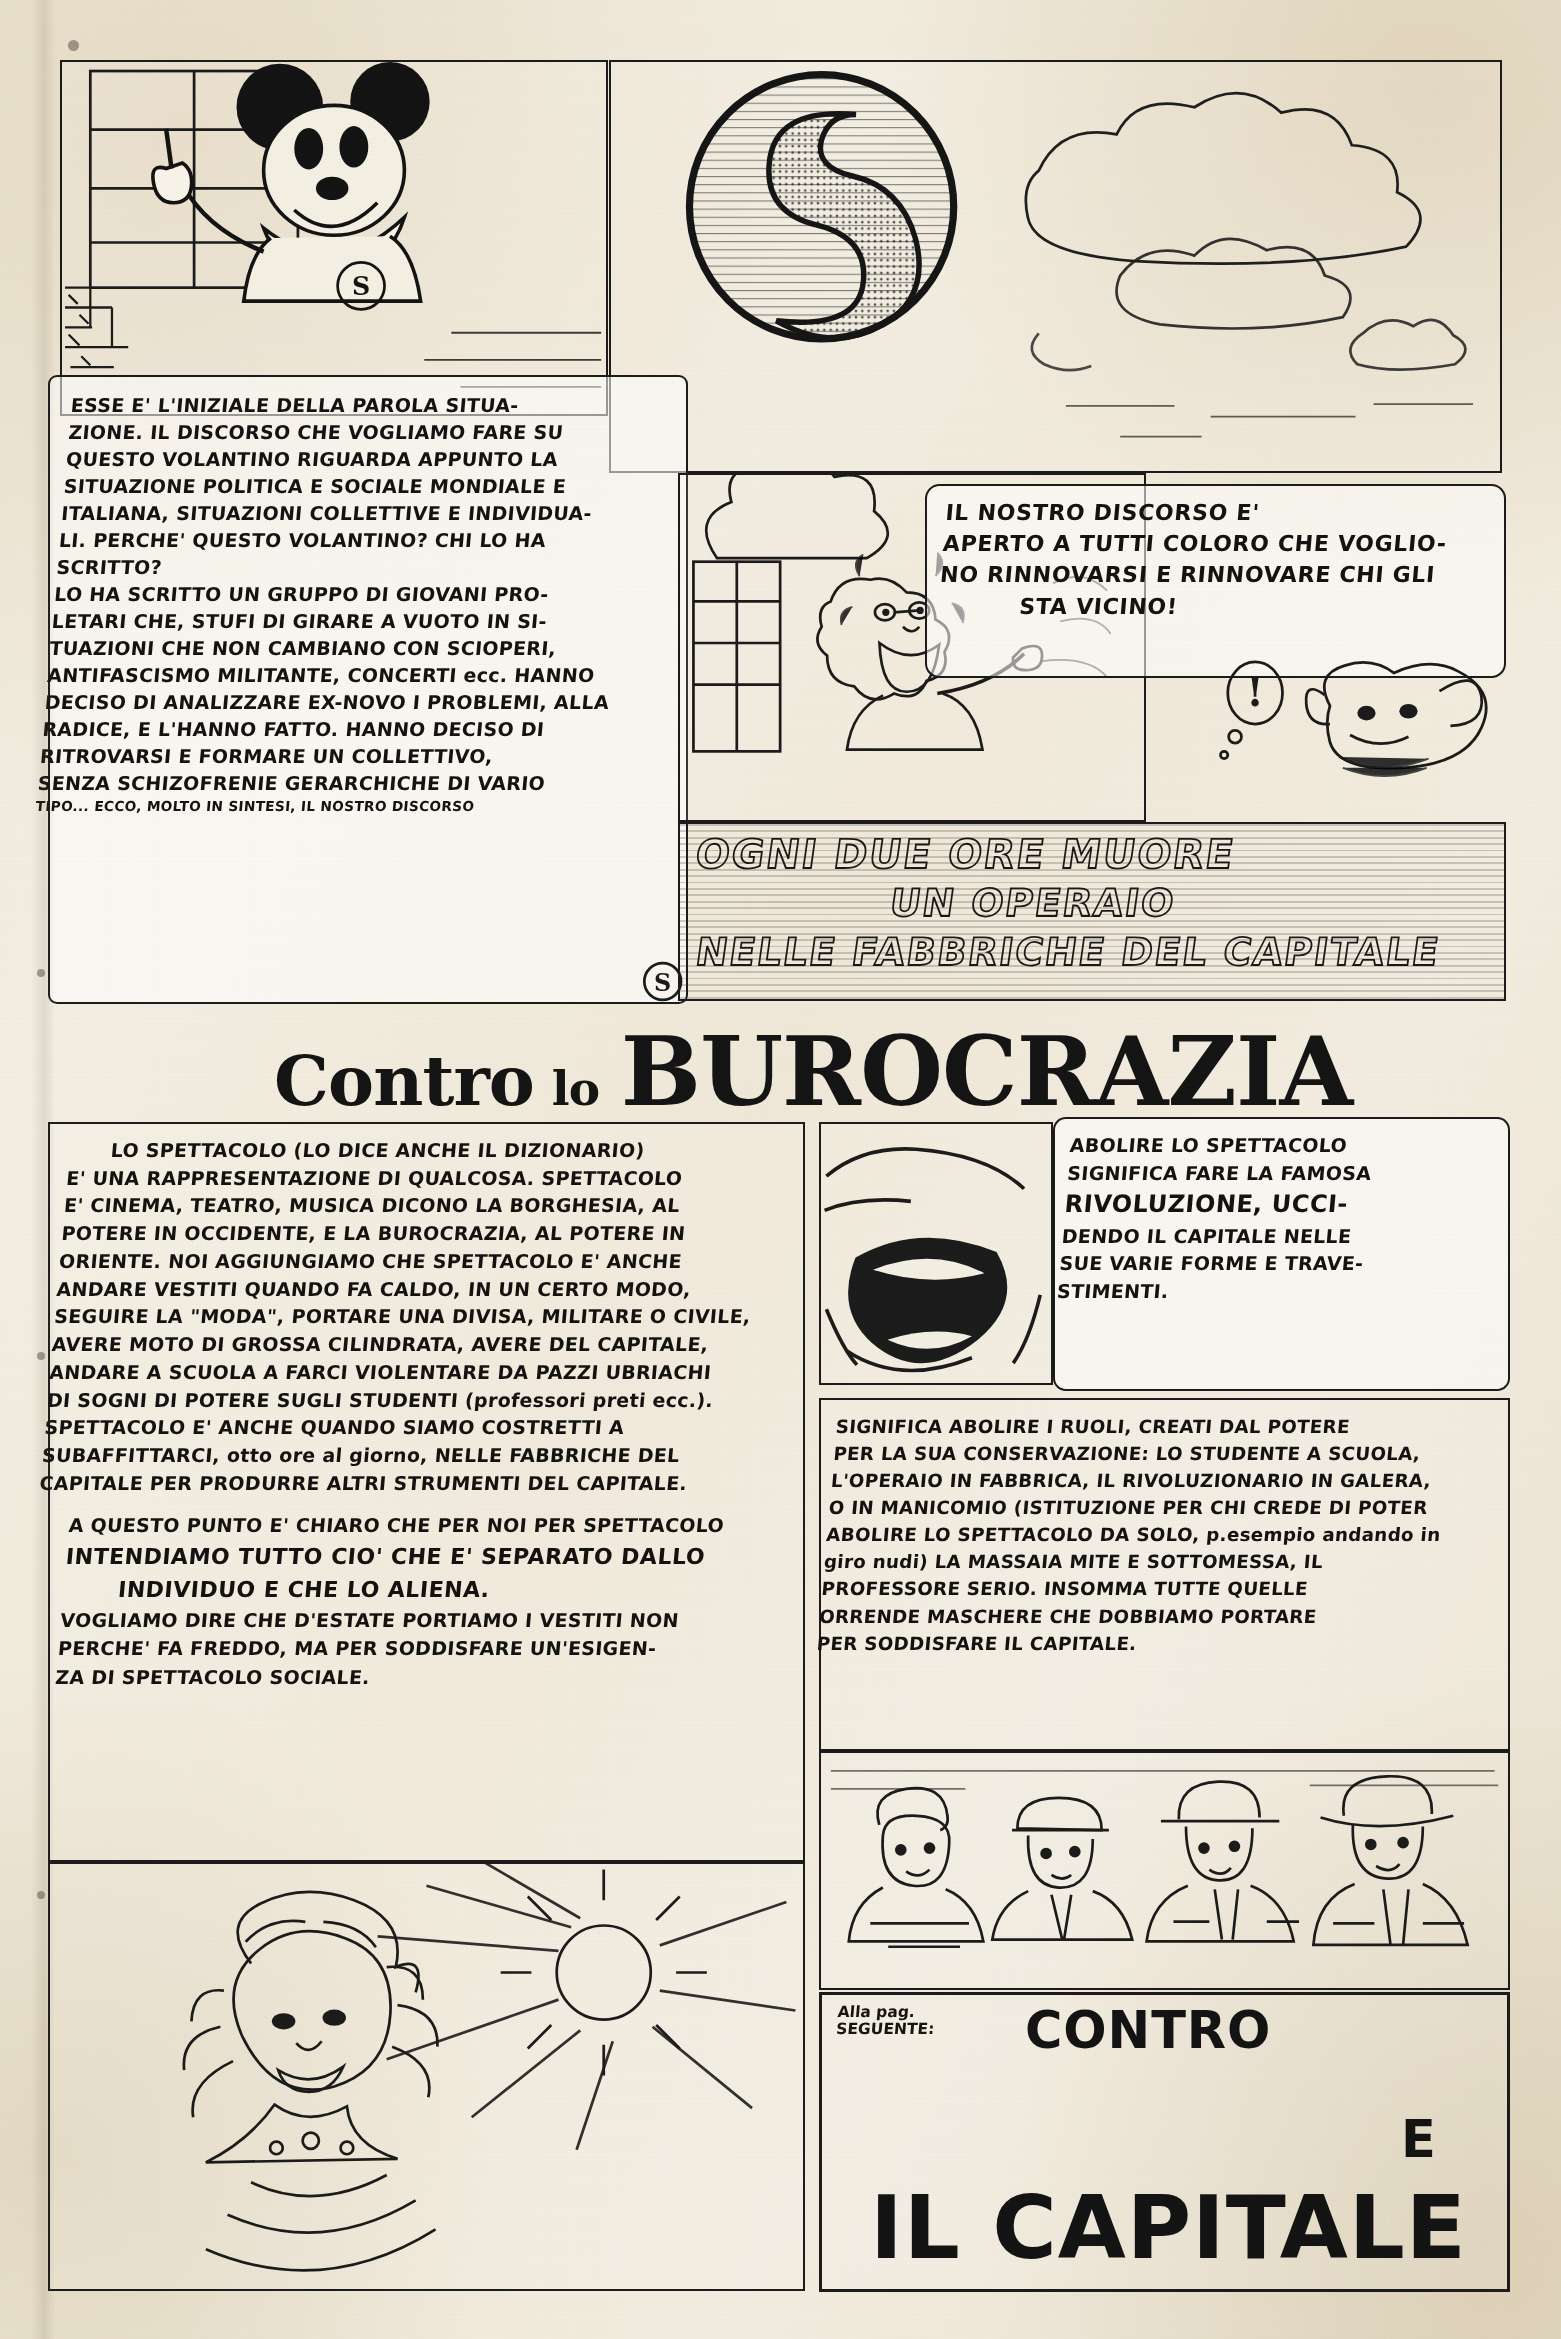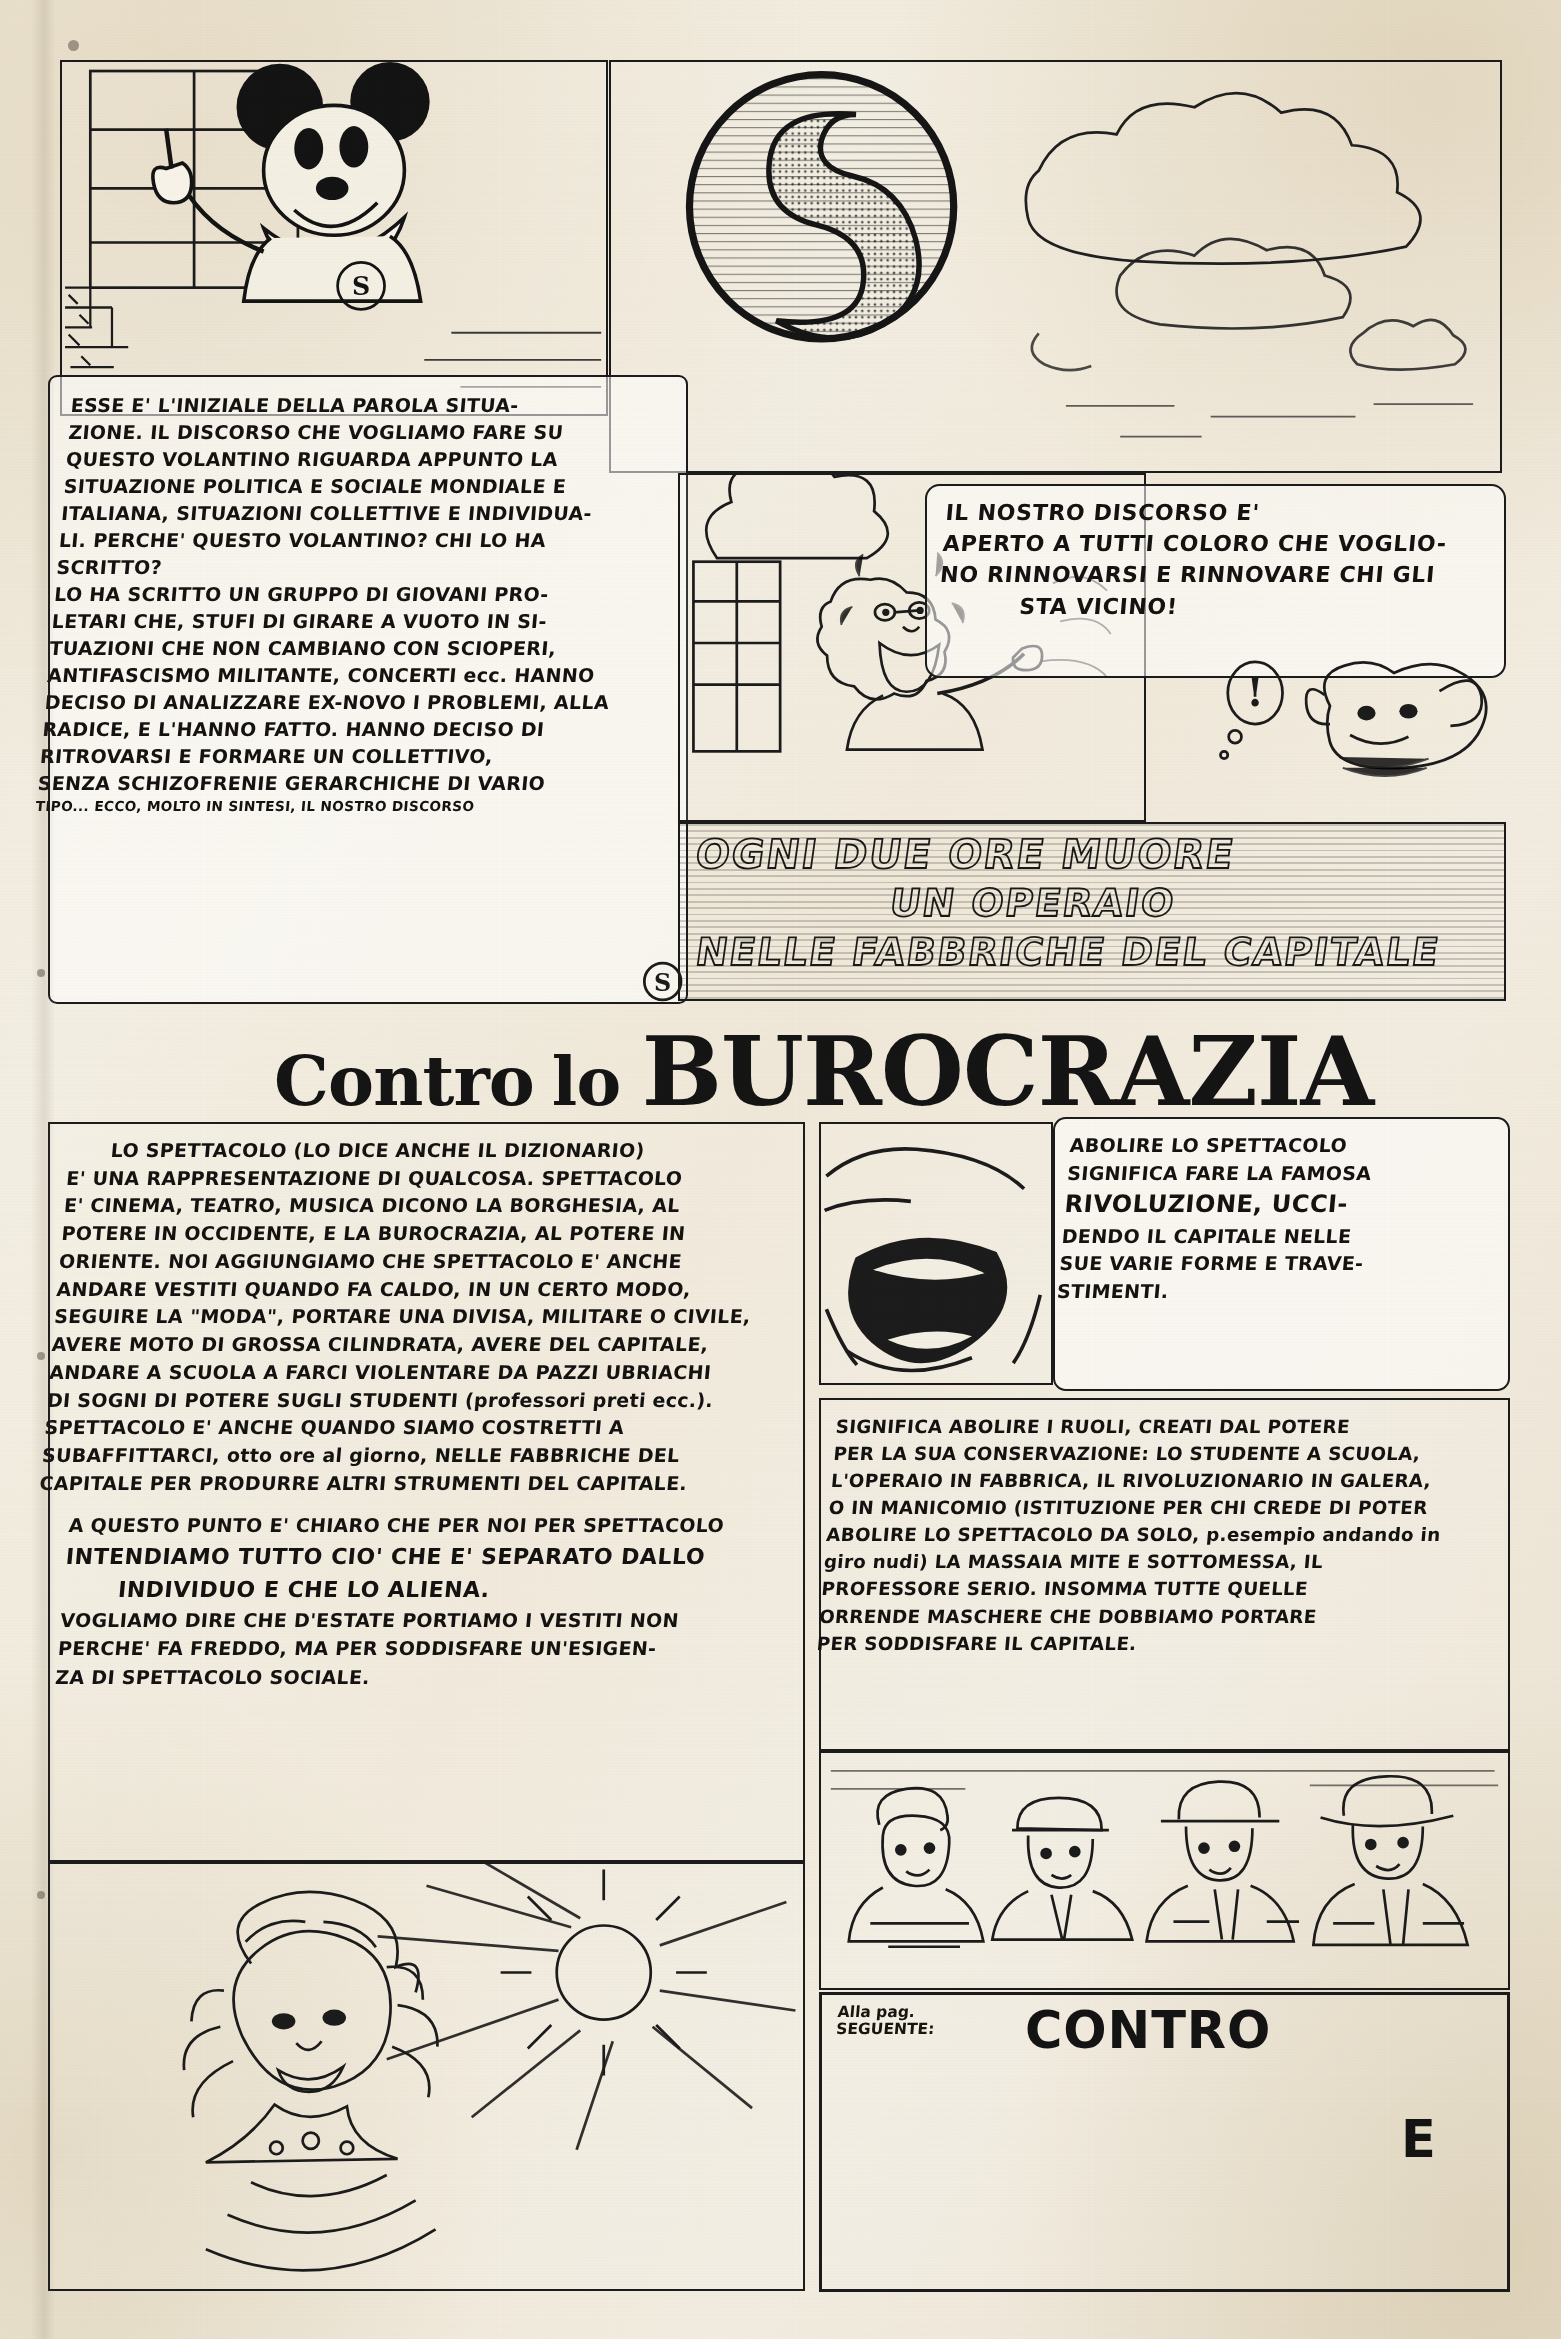--- a/index.html
+++ b/index.html
@@ -290,21 +290,21 @@
   </div>
 
   <div class="panel striped" style="left:678px; top:822px; width:828px; height:179px; border-width:2.7px;">
     <div class="outline-text" style="position:absolute; left:16.4px; top:7.3px; font-size:40px; transform:skewX(-8deg);">OGNI DUE ORE MUORE</div>
     <div class="outline-text" style="position:absolute; left:210px; top:57px; font-size:38px; transform:skewX(-8deg);">UN OPERAIO</div>
     <div class="outline-text" style="position:absolute; left:16.4px; top:106px; font-size:38px; transform:skewX(-8deg);">NELLE FABBRICHE DEL CAPITALE</div>
   </div>
 
   <div class="title-contro" style="left:274px; top:1016px;">
     <span class="title-spettacolo" style="font-size:69px;">Contro</span>
-    <span class="title-spettacolo" style="font-size:67px; margin-left:12.8px;">lo</span>
+    <span class="title-spettacolo" style="font-size:47px; margin-left:12.8px;">lo</span>
     <span class="title-spettacolo" style="font-size:95px; margin-left:16.4px;">BUROCRAZIA</span>
   </div>
 
   <div class="panel" style="left:48px; top:1122px; width:757px; height:740px; border-width:2.7px;">
     <div class="hw" style="position:absolute; left:20px; top:12.8px; width:722px; font-size:19px; line-height:1.46;">
       <div style="padding-left:42px;">LO SPETTACOLO (LO DICE ANCHE IL DIZIONARIO)</div>
       <div>E' UNA RAPPRESENTAZIONE DI QUALCOSA. SPETTACOLO</div>
       <div>E' CINEMA, TEATRO, MUSICA DICONO LA BORGHESIA, AL</div>
       <div>POTERE IN OCCIDENTE, E LA BUROCRAZIA, AL POTERE IN</div>
       <div>ORIENTE. NOI AGGIUNGIAMO CHE SPETTACOLO E' ANCHE</div>
@@ -460,20 +460,21 @@
     </svg>
   </div>
 
   <div class="panel" style="left:819px; top:1992px; width:691px; height:300px; border-width:3.7px;">
     <div class="caption-small" style="position:absolute; left:14.6px; top:9.1px;">
       <div>Alla pag.</div>
       <div>SEGUENTE:</div>
     </div>
     <div class="stencil" style="position:absolute; left:203px; top:5.5px; font-size:51px;">CONTRO</div>
     <div class="stencil" style="position:absolute; left:579px; top:115px; font-size:51px;">E</div>
+    <div class="stencil" style="position:absolute; left:48px; top:181px; font-size:88px;">IL CAPITALE</div>
   </div>
 
   <div class="scan-fold" style="left:31px;"></div>
   <div class="punchmark" style="left:68px; top:40px;"></div>
   <div class="punchmark" style="left:37px; top:969px; width:8.2px; height:8.2px;"></div>
   <div class="punchmark" style="left:37px; top:1352px; width:8.2px; height:8.2px;"></div>
   <div class="punchmark" style="left:37px; top:1891px; width:8.2px; height:8.2px;"></div>
   <div id="grain"></div>
 </div>
 

